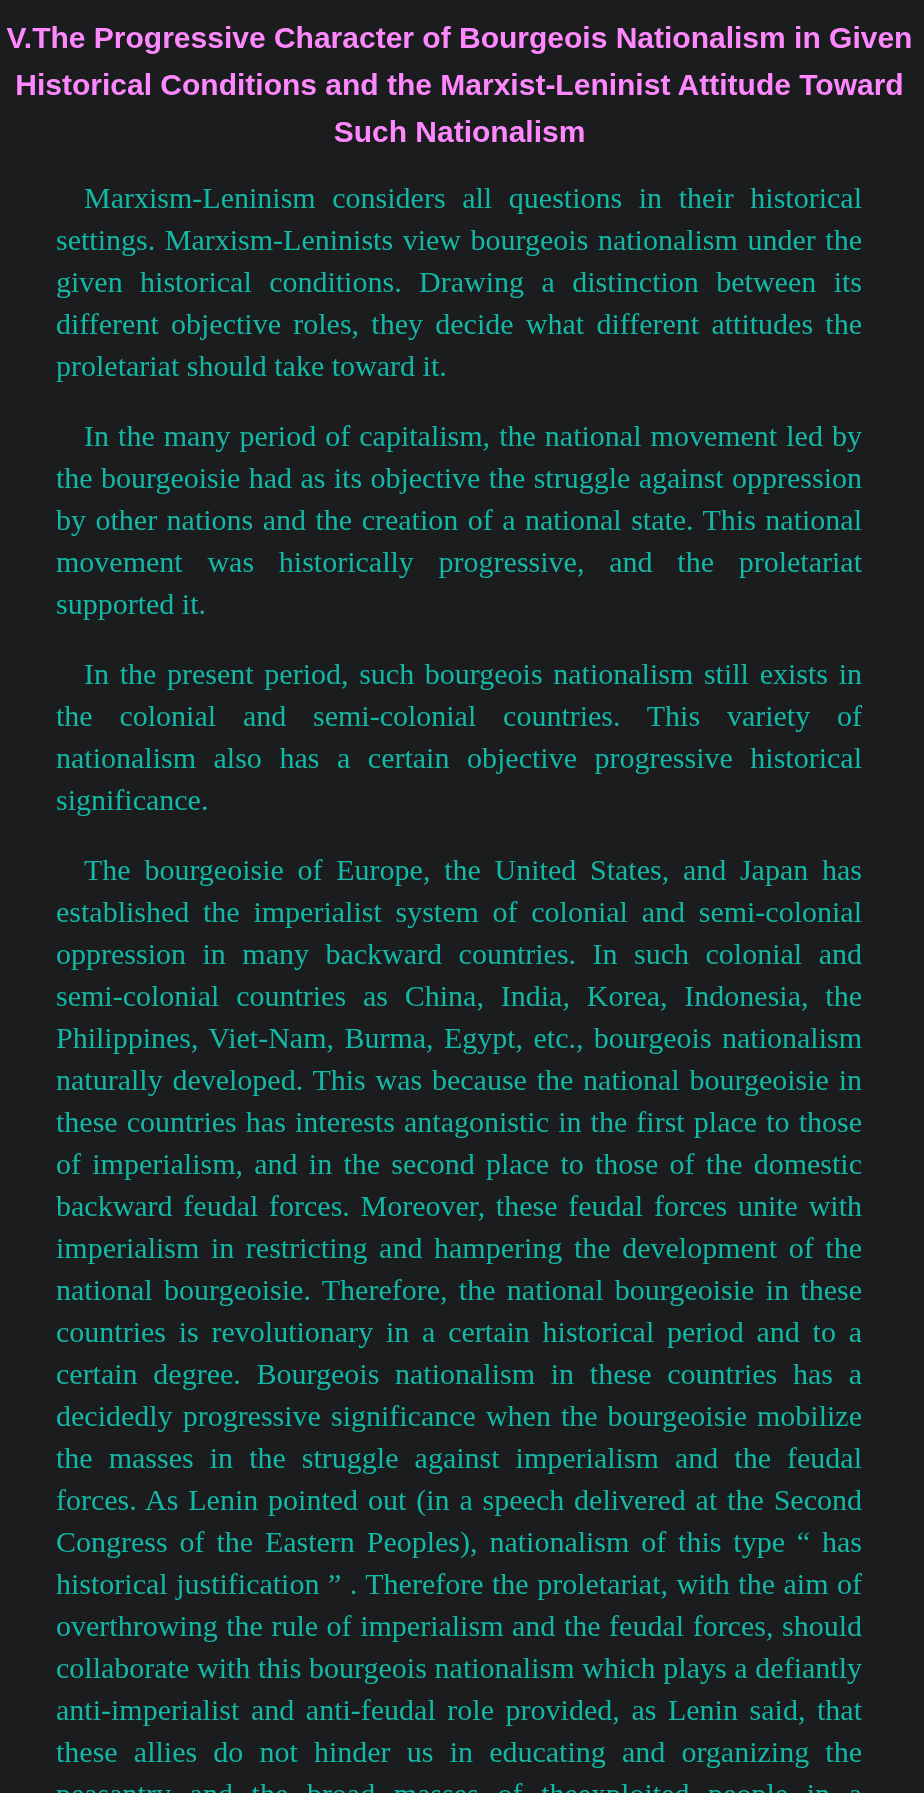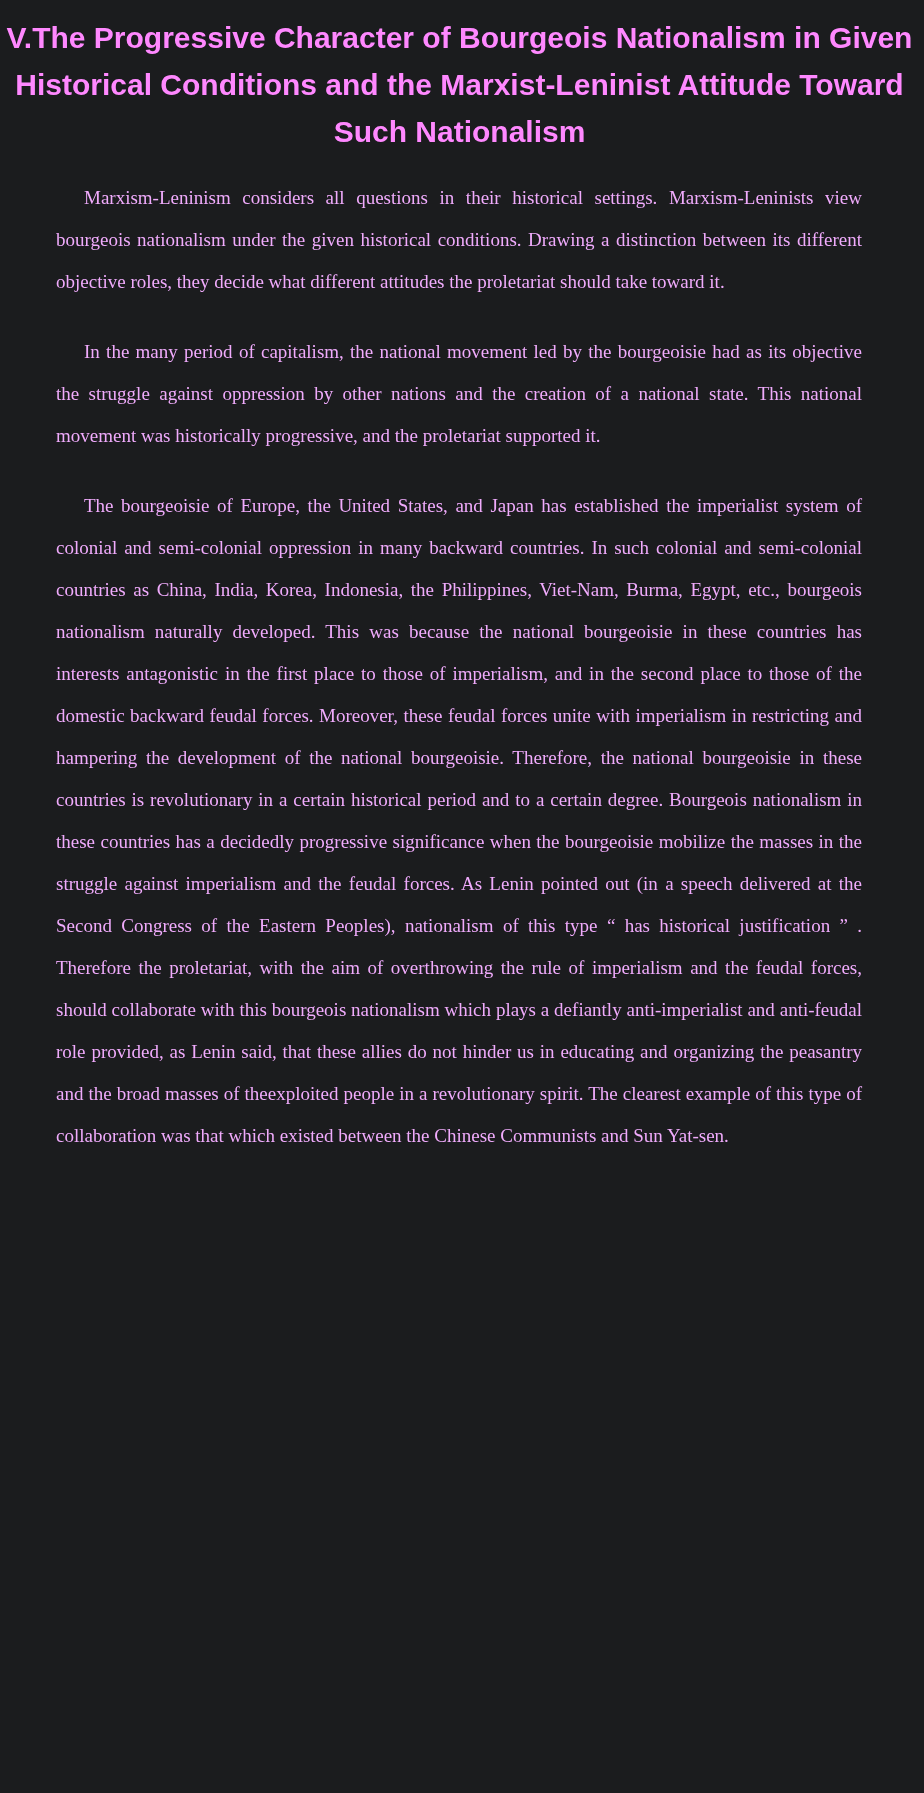--- a/index.html
+++ b/index.html
@@ -25,32 +25,33 @@
       text-align: center;
       margin: 0 5px 22px 0;
       padding: 0 2px;
       letter-spacing: 0;
     }
     .body-text {
       padding: 0 56px 0 56px;
     }
     .para {
       font-family: "Liberation Serif", serif;
-      font-size: 19px;
+      font-size: 30px;
       line-height: 42px;
-      color: #f0abfc;
+      color: #14b8a6;
       text-align: justify;
       text-indent: 28px;
       margin: 0 6px 28px 0;
       hyphens: none;
     }
   </style>
 </head>
 <body>
 
 <div class="article">
   <h1 class="title">V.The Progressive Character of Bourgeois Nationalism in Given Historical Conditions and the Marxist-Leninist Attitude Toward Such Nationalism</h1>
   <div class="body-text">
     <p class="para">Marxism-Leninism considers all questions in their historical settings. Marxism-Leninists view bourgeois nationalism under the given historical conditions. Drawing a distinction between its different objective roles, they decide what different attitudes the proletariat should take toward it.</p>
     <p class="para">In the many period of capitalism, the national movement led by the bourgeoisie had as its objective the struggle against oppression by other nations and the creation of a national state. This national movement was historically progressive, and the proletariat supported it.</p>
+    <p class="para">In the present period, such bourgeois nationalism still exists in the colonial and semi-colonial countries. This variety of nationalism also has a certain objective progressive historical significance.</p>
     <p class="para">The bourgeoisie of Europe, the United States, and Japan has established the imperialist system of colonial and semi-colonial oppression in many backward countries. In such colonial and semi-colonial countries as China, India, Korea, Indonesia, the Philippines, Viet-Nam, Burma, Egypt, etc., bourgeois nationalism naturally developed. This was because the national bourgeoisie in these countries has interests antagonistic in the first place to those of imperialism, and in the second place to those of the domestic backward feudal forces. Moreover, these feudal forces unite with imperialism in restricting and hampering the development of the national bourgeoisie. Therefore, the national bourgeoisie in these countries is revolutionary in a certain historical period and to a certain degree. Bourgeois nationalism in these countries has a decidedly progressive significance when the bourgeoisie mobilize the masses in the struggle against imperialism and the feudal forces. As Lenin pointed out (in a speech delivered at the Second Congress of the Eastern Peoples), nationalism of this type “ has historical justification ” . Therefore the proletariat, with the aim of overthrowing the rule of imperialism and the feudal forces, should collaborate with this bourgeois nationalism which plays a defiantly anti-imperialist and anti-feudal role provided, as Lenin said, that these allies do not hinder us in educating and organizing the peasantry and the broad masses of theexploited people in a revolutionary spirit. The clearest example of this type of collaboration was that which existed between the Chinese Communists and Sun Yat-sen.</p>
   </div>
 </div>
 
 </body></html>

